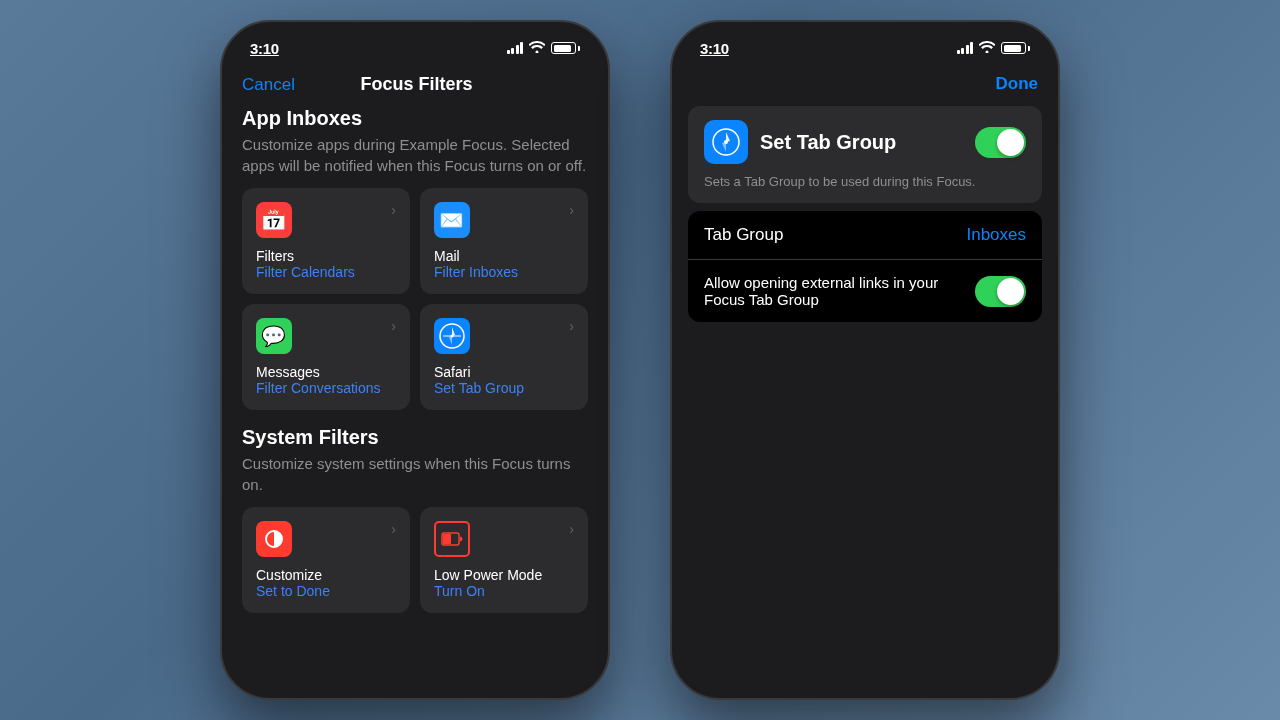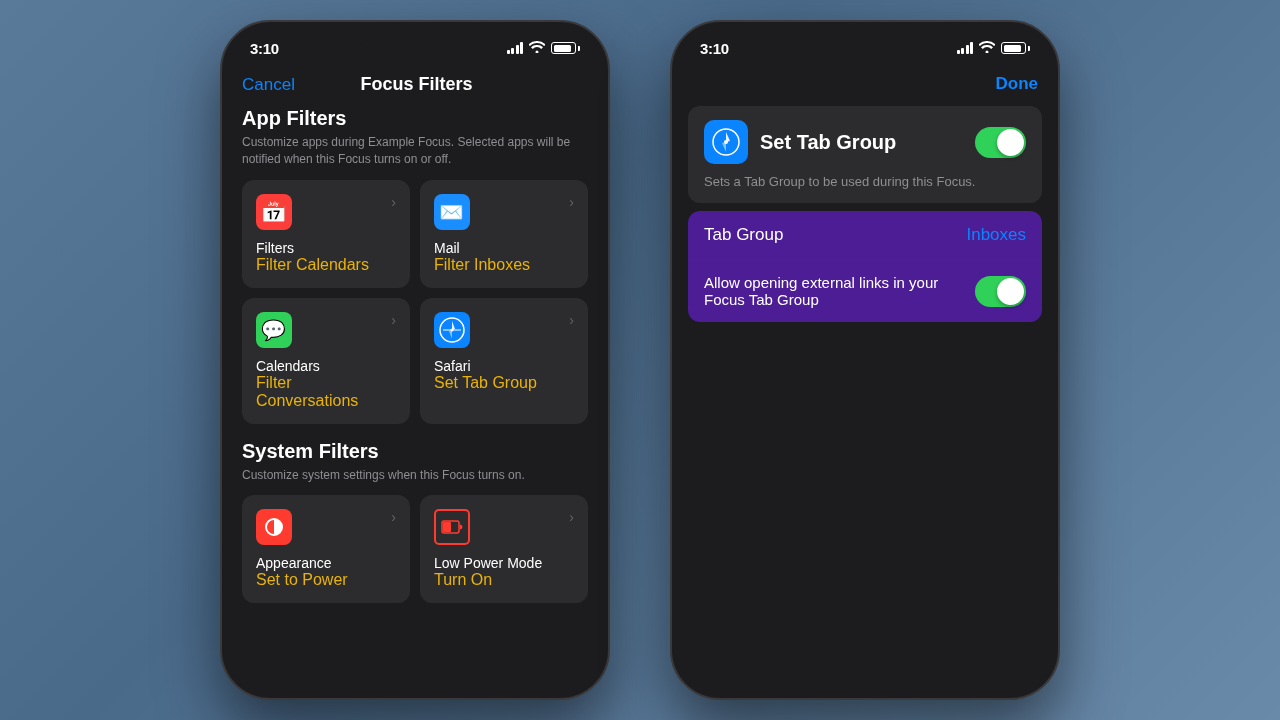--- a/index.html
+++ b/index.html
@@ -54,20 +54,21 @@
       align-items: center;
       padding: 14px 28px 6px;
       height: 44px;
     }
 
     .status-time {
       font-size: 15px;
       font-weight: 600;
       color: #ffffff;
       letter-spacing: -0.3px;
+      text-decoration: underline;
     }
 
     .status-icons {
       display: flex;
       align-items: center;
       gap: 6px;
     }
 
     .signal-bars {
       display: flex;
@@ -160,21 +161,21 @@
     }
 
     .section-title {
       font-size: 20px;
       font-weight: 600;
       color: #ffffff;
       margin-bottom: 4px;
     }
 
     .section-desc {
-      font-size: 12px;
+      font-size: 15px;
       color: #8e8e93;
       line-height: 1.4;
     }
 
     .app-grid {
       display: grid;
       grid-template-columns: 1fr 1fr;
       gap: 10px;
       margin-top: 12px;
     }
@@ -206,22 +207,22 @@
       font-size: 14px;
     }
 
     .app-cell-name {
       font-size: 14px;
       font-weight: 500;
       color: #ffffff;
     }
 
     .app-cell-sub {
-      font-size: 16px;
-      color: #eab308;
+      font-size: 14px;
+      color: #3b82f6;
     }
 
     
     .icon-calendar {
       background: linear-gradient(135deg, #fc3d39, #fc3d39);
       font-size: 22px;
     }
 
     .icon-mail {
       background: linear-gradient(135deg, #1a8dff, #1a8dff);
@@ -312,21 +313,21 @@
       box-shadow: 0 2px 4px rgba(0,0,0,0.3);
     }
 
     .toggle-desc {
       font-size: 13px;
       color: #8e8e93;
       margin-top: 10px;
     }
 
     .settings-group {
-      background: #4c1d95;
+      background: #000000;
       border-radius: 12px;
       margin-bottom: 10px;
       overflow: hidden;
     }
 
     .settings-row {
       display: flex;
       align-items: center;
       justify-content: space-between;
       padding: 14px 16px;
@@ -401,21 +402,21 @@
 
     <div class="screen-content">
 
       <div class="nav-bar">
         <span class="nav-cancel">Cancel</span>
         <span class="nav-title">Focus Filters</span>
         <span style="width:50px"></span>
       </div>
 
       <div class="section-header">
-        <div class="section-title">App Filters</div>
+        <div class="section-title">App Inboxes</div>
         <div class="section-desc">Customize apps during Example Focus. Selected apps will be notified when this Focus turns on or off.</div>
       </div>
 
       <div class="app-grid">
 
         <div class="app-cell">
           <div class="app-cell-icon icon-calendar">📅</div>
           <span class="app-cell-chevron">›</span>
           <div class="app-cell-name">Filters</div>
           <div class="app-cell-sub">Filter Calendars</div>
@@ -424,21 +425,21 @@
         <div class="app-cell">
           <div class="app-cell-icon icon-mail">✉️</div>
           <span class="app-cell-chevron">›</span>
           <div class="app-cell-name">Mail</div>
           <div class="app-cell-sub">Filter Inboxes</div>
         </div>
 
         <div class="app-cell">
           <div class="app-cell-icon icon-messages">💬</div>
           <span class="app-cell-chevron">›</span>
-          <div class="app-cell-name">Calendars</div>
+          <div class="app-cell-name">Messages</div>
           <div class="app-cell-sub">Filter Conversations</div>
         </div>
 
         <div class="app-cell">
           <div class="app-cell-icon icon-safari">
             <svg width="26" height="26" viewBox="0 0 26 26" fill="none">
               <circle cx="13" cy="13" r="12" stroke="white" stroke-width="1.5" fill="none"></circle>
               <circle cx="13" cy="13" r="1.5" fill="white"></circle>
               <polygon points="13,4 16,12 13,13" fill="white" opacity="0.9"></polygon>
               <polygon points="13,22 10,14 13,13" fill="white" opacity="0.5"></polygon>
@@ -460,22 +461,22 @@
       <div class="app-grid">
 
         <div class="app-cell">
           <div class="app-cell-icon icon-appearance">
             <svg width="22" height="22" viewBox="0 0 22 22" fill="white">
               <circle cx="11" cy="11" r="8" fill="none" stroke="white" stroke-width="2"></circle>
               <path d="M11 3 A8 8 0 0 1 11 19 Z" fill="white"></path>
             </svg>
           </div>
           <span class="app-cell-chevron">›</span>
-          <div class="app-cell-name">Appearance</div>
-          <div class="app-cell-sub">Set to Power</div>
+          <div class="app-cell-name">Customize</div>
+          <div class="app-cell-sub">Set to Done</div>
         </div>
 
         <div class="app-cell">
           <div class="app-cell-icon" style="background:transparent; border:2px solid #ff3b30; border-radius:5px; padding:2px;">
             <svg width="22" height="14" viewBox="0 0 22 14" fill="none">
               <rect x="1" y="1" width="17" height="12" rx="2" stroke="#ff3b30" stroke-width="1.5"></rect>
               <rect x="2" y="2" width="8" height="10" rx="1" fill="#ff3b30"></rect>
               <path d="M19 4.5v5a2 2 0 000-5z" fill="#ff3b30"></path>
             </svg>
           </div>

